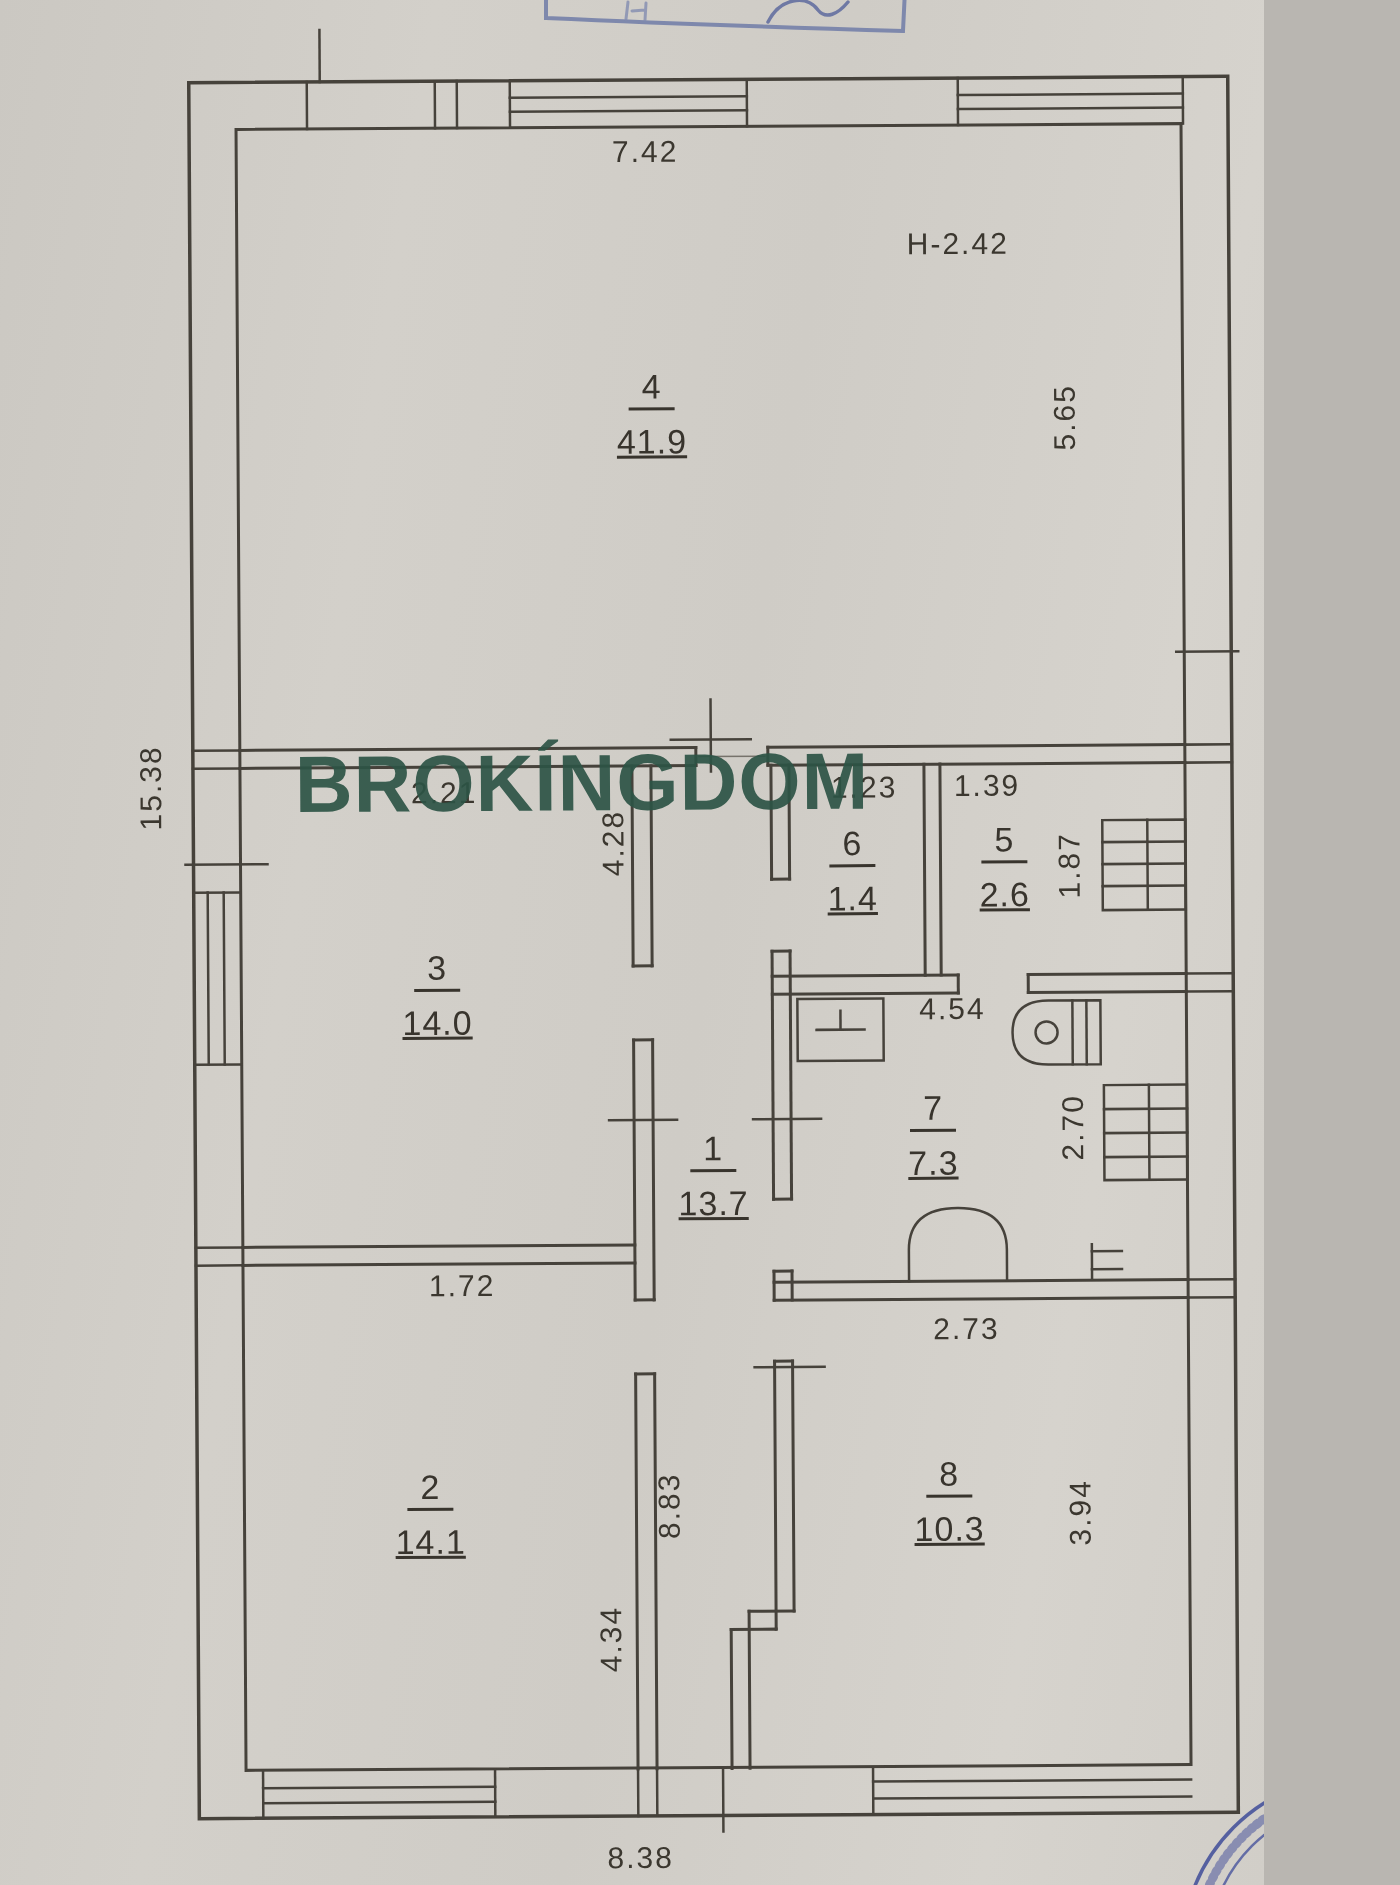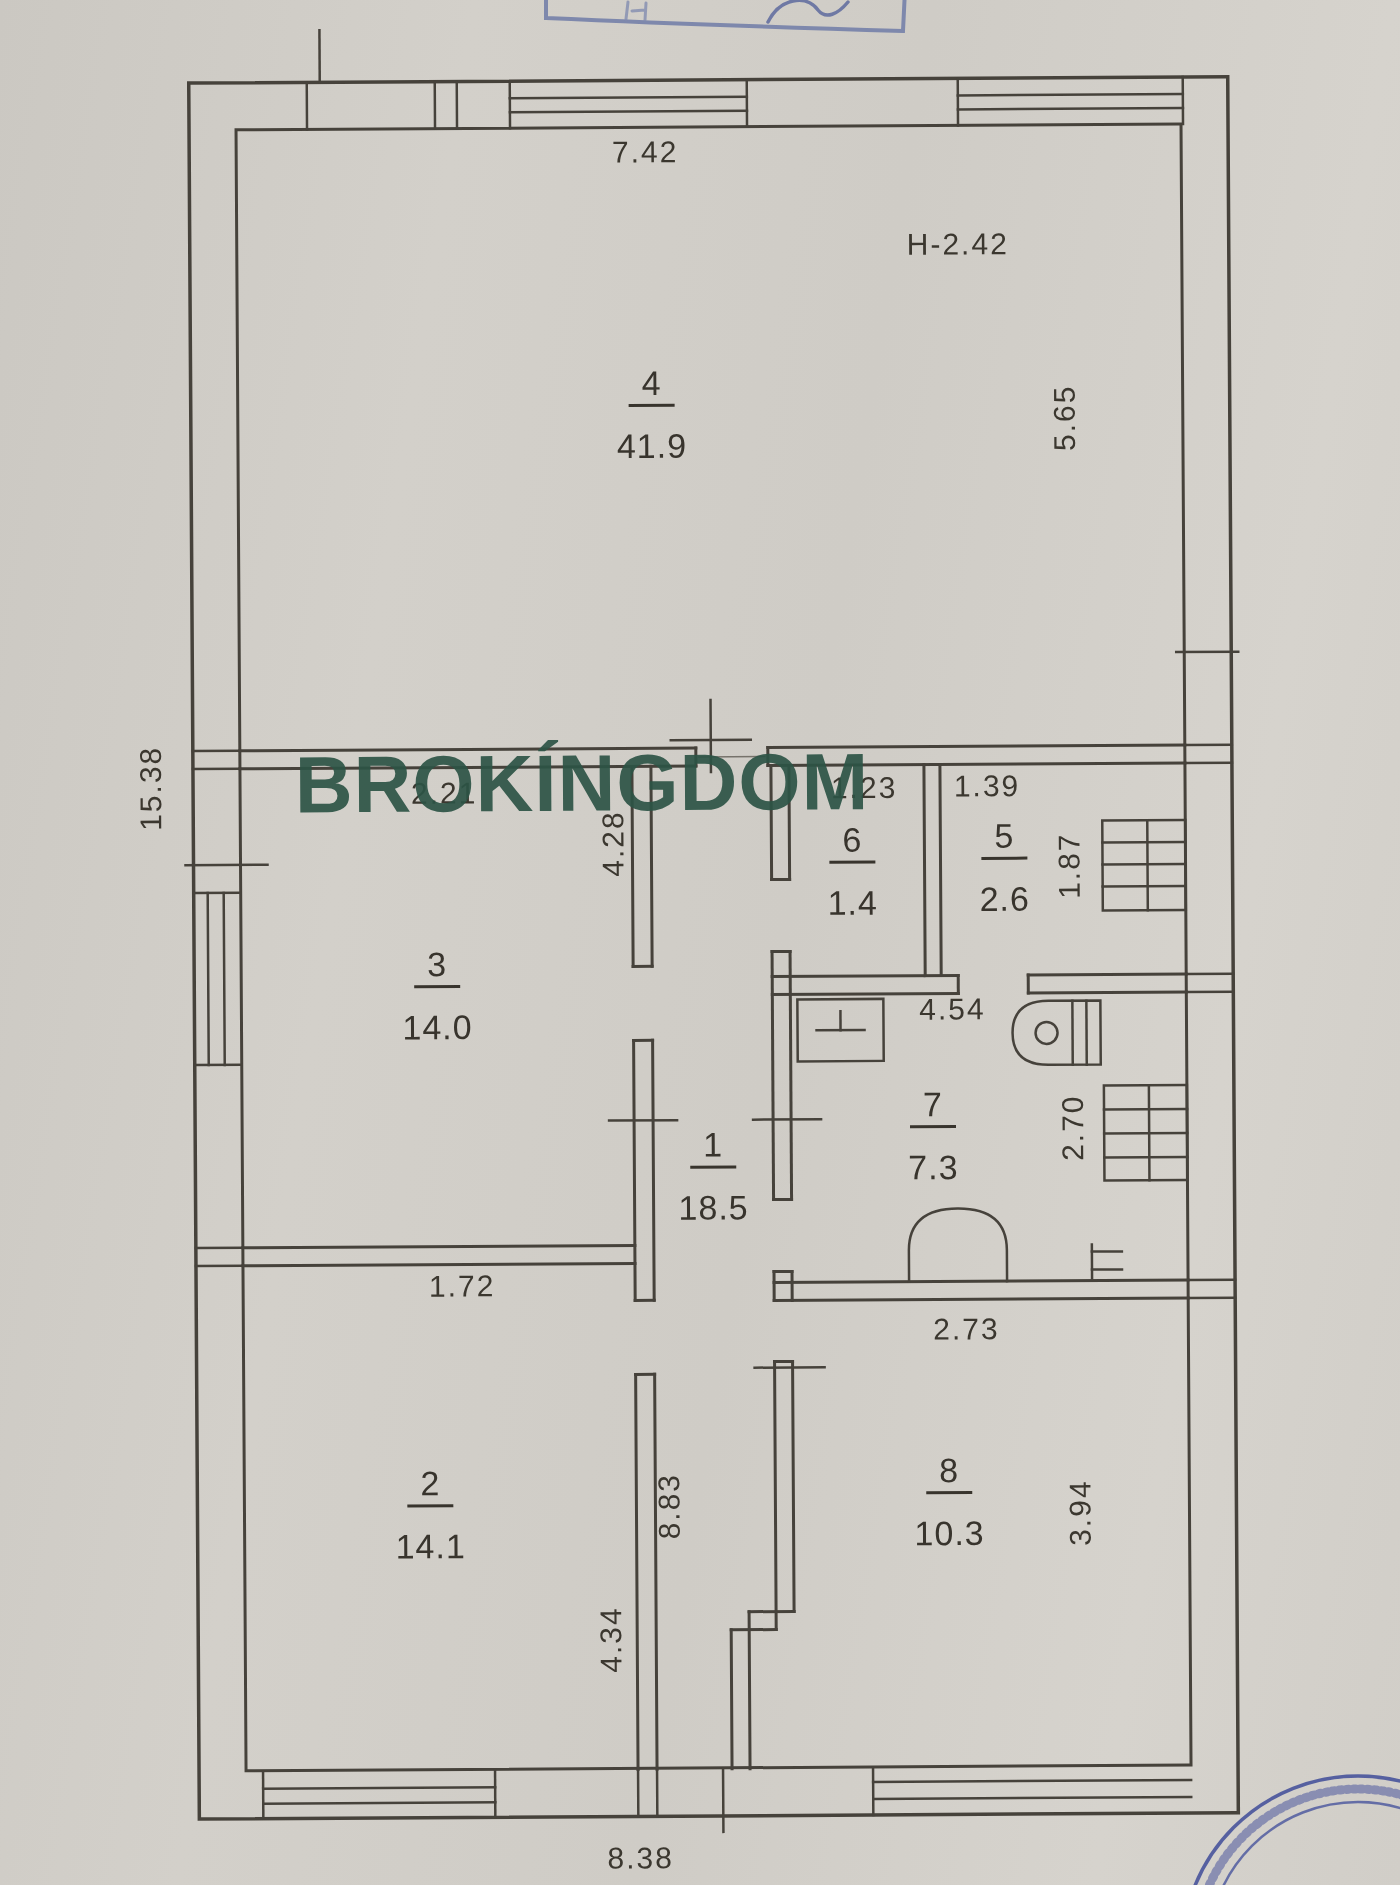--- a/index.html
+++ b/index.html
@@ -1,35 +1,35 @@
 <!DOCTYPE html>
 <html><head>
 <meta charset="utf-8">
 <style>
   html,body{margin:0;padding:0;background:#b9b6b1;}
   .page{
     position:relative;
-    width:1400px;height:1885px;
+    width:1264px;height:1885px;
     overflow:hidden;
     background:linear-gradient(99deg,#cbc8c2 0%,#d3d0ca 28%,#cfccc6 55%,#d6d3cd 82%,#d1cec8 100%);
     font-family:"Liberation Sans",sans-serif;
   }
   .plan-layer{position:absolute;inset:0;transform:rotate(-0.35deg);transform-origin:50% 50%;}
   svg{position:absolute;left:0;top:0;}
   .lbl{
     position:absolute;transform:translate(-50%,-50%);
     font-size:30px;color:#3b372f;letter-spacing:2px;white-space:nowrap;
   }
   .lbl.v{transform:translate(-50%,-50%) rotate(-90deg);}
   .room{
     position:absolute;transform:translate(-50%,-50%);
     text-align:center;font-size:34px;color:#38342d;line-height:1.1;letter-spacing:1px;
   }
   .room .num{display:inline-block;padding:0 13px 2px;border-bottom:3px solid #38342d;}
-  .room .area{padding-top:21px;}
+  .room .area{padding-top:13px;text-decoration:underline;}
   .watermark{
     position:absolute;left:583px;top:783px;transform:translate(-50%,-50%);
     font-size:80px;font-weight:800;letter-spacing:1px;
     color:rgba(45,84,69,0.92);white-space:nowrap;
   }
 </style>
 </head>
 <body>
 
 <div class="page">
@@ -234,21 +234,21 @@
 
     <div class="lbl" style="left:952px;top:1011px">4.54</div>
     <div class="lbl v" style="left:1072px;top:1130px">2.70</div>
     <div class="room" style="left:932px;top:1138px">
       <div class="num">7</div>
       <div class="area">7.3</div>
     </div>
 
     <div class="room" style="left:712px;top:1177px">
       <div class="num">1</div>
-      <div class="area">18.5</div>
+      <div class="area">13.7</div>
     </div>
 
     <div class="lbl" style="left:460px;top:1285px">1.72</div>
     <div class="room" style="left:427px;top:1514px">
       <div class="num">2</div>
       <div class="area">14.1</div>
     </div>
     <div class="lbl v" style="left:666px;top:1506px">8.83</div>
     <div class="lbl v" style="left:607px;top:1639px">4.34</div>
 

